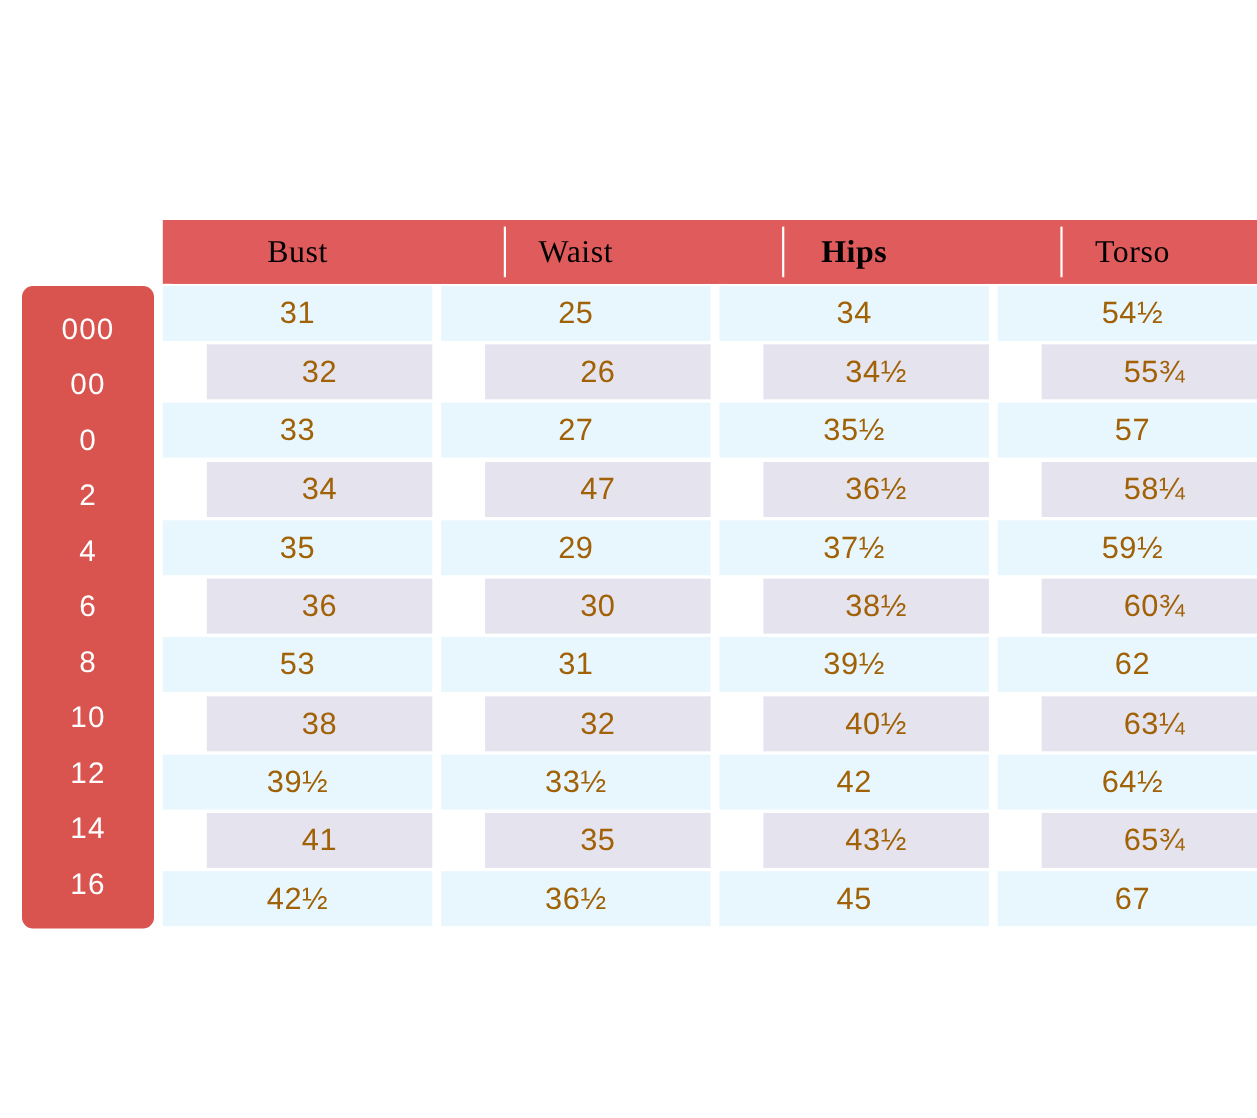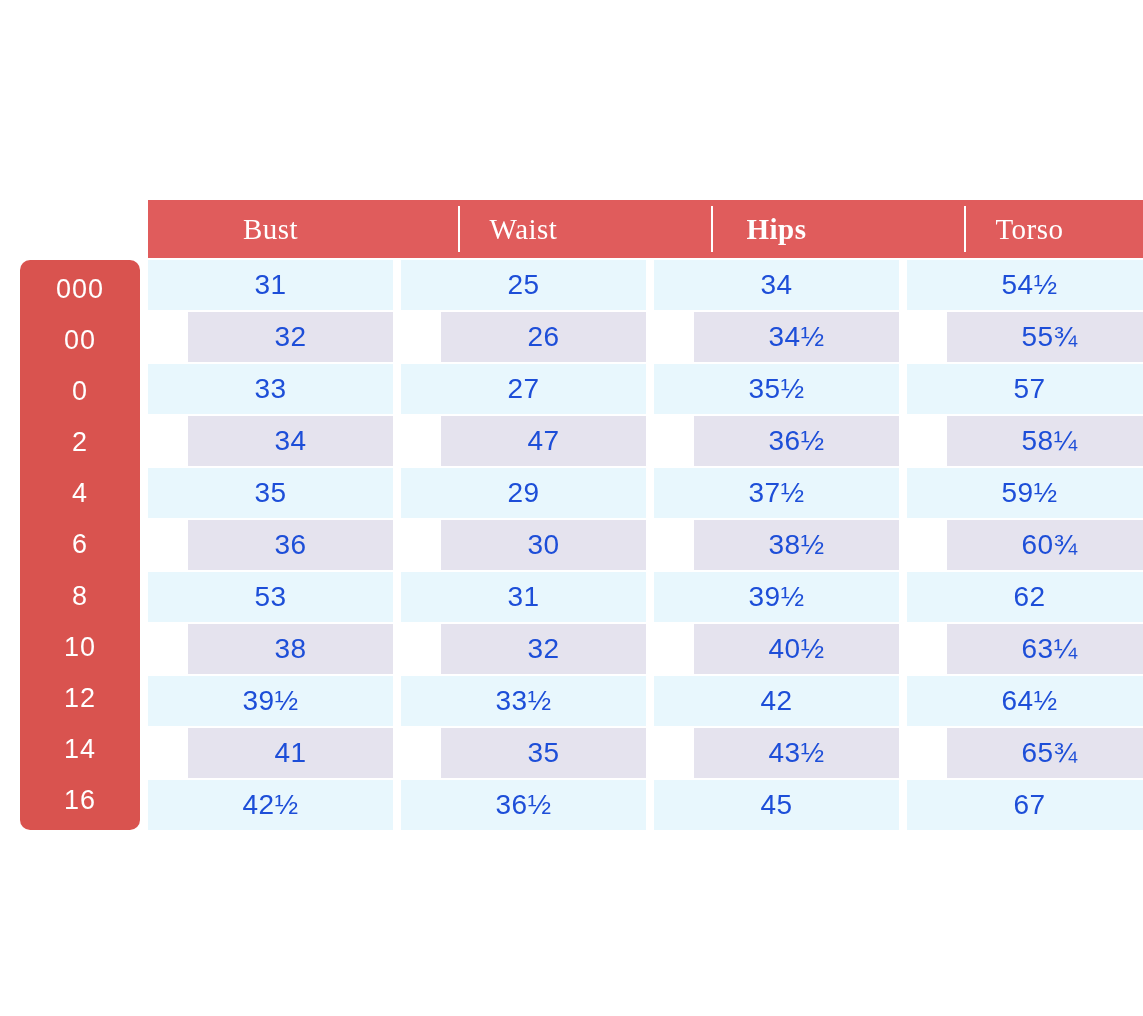--- a/index.html
+++ b/index.html
@@ -29,21 +29,21 @@
     row-gap: 2px;
   }
 
   
   .corner-cell {
     background: transparent;
   }
 
   .col-header {
     background: #e05c5c;
-    color: #ffffff;
+    color: #000000;
     font-family: "Liberation Serif", serif;
     font-size: 29px;
     height: 58px;
     display: flex;
     align-items: center;
     justify-content: center;
     letter-spacing: 0.5px;
   }
   
   .col-header.hdr-1 { box-shadow: 8px 0 0 0 #e05c5c; }
@@ -78,37 +78,37 @@
 
   
   .size-col {
     grid-column: 1;
     grid-row: 2 / span 11;
     background: #d9534f;
     border-radius: 10px;
     display: flex;
     flex-direction: column;
     justify-content: space-between;
-    padding: 4px;
+    padding: 14px;
     box-sizing: border-box;
   }
   .size-col .size-cell {
     height: 50.5px;
     border-radius: 0;
     background: transparent;
   }
 
   
   .data-cell {
     height: 50px;
     display: flex;
     align-items: center;
     justify-content: center;
     font-size: 28px;
-    color: #1d4ed8;
+    color: #a16207;
     letter-spacing: 0.5px;
   }
   .row-even .data-cell { background: #e8f7fd; }
   .row-odd  .data-cell { background: #e5e3ee; margin-left: 40px; }
 
   .row-wrap {
     display: contents;
   }
 </style>
 </head>

